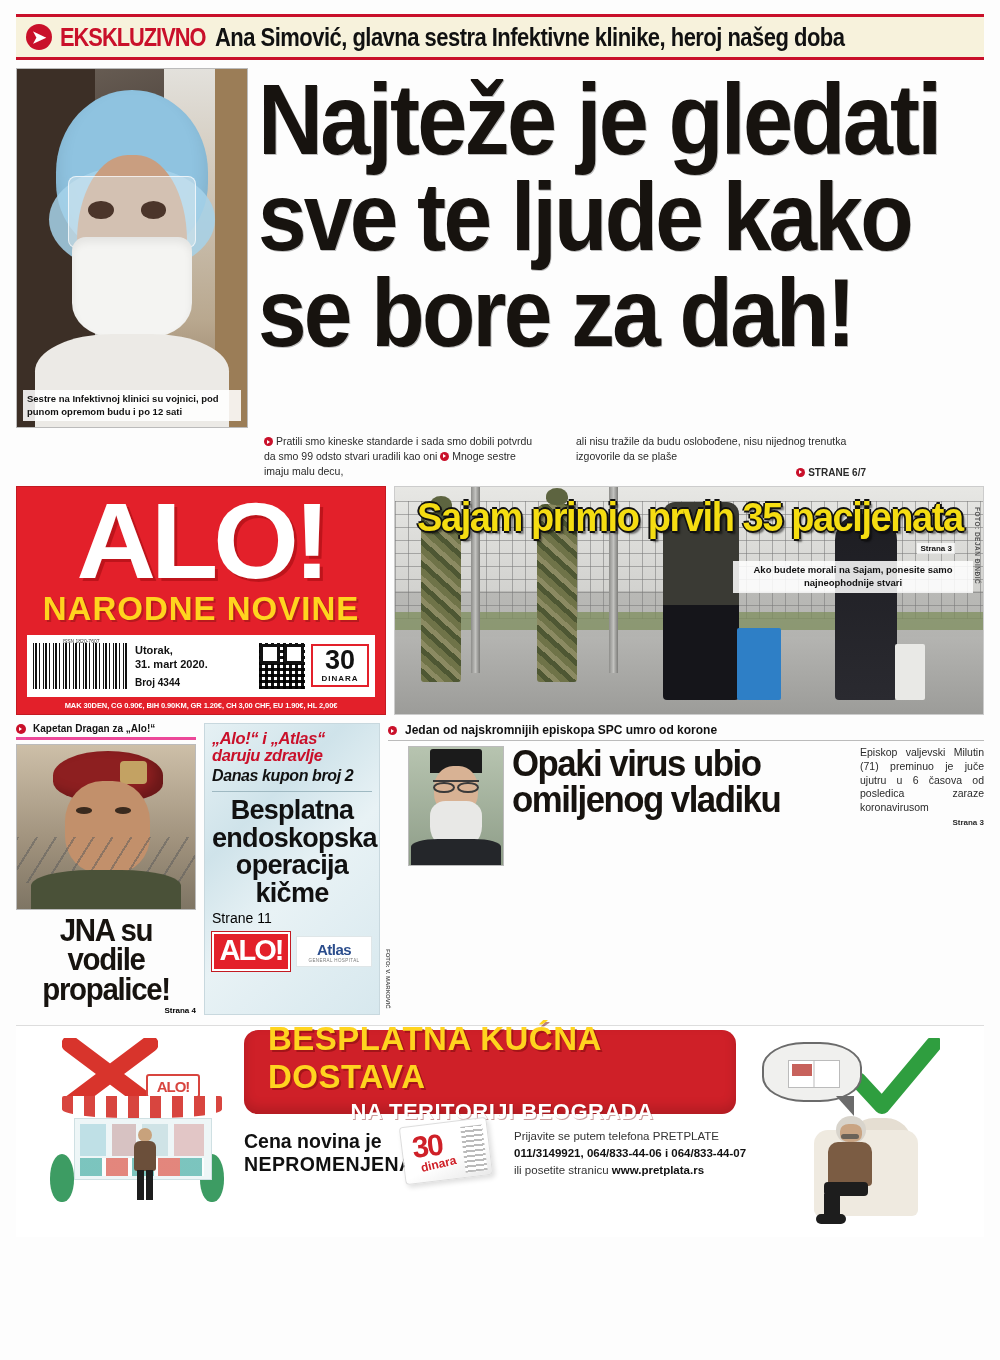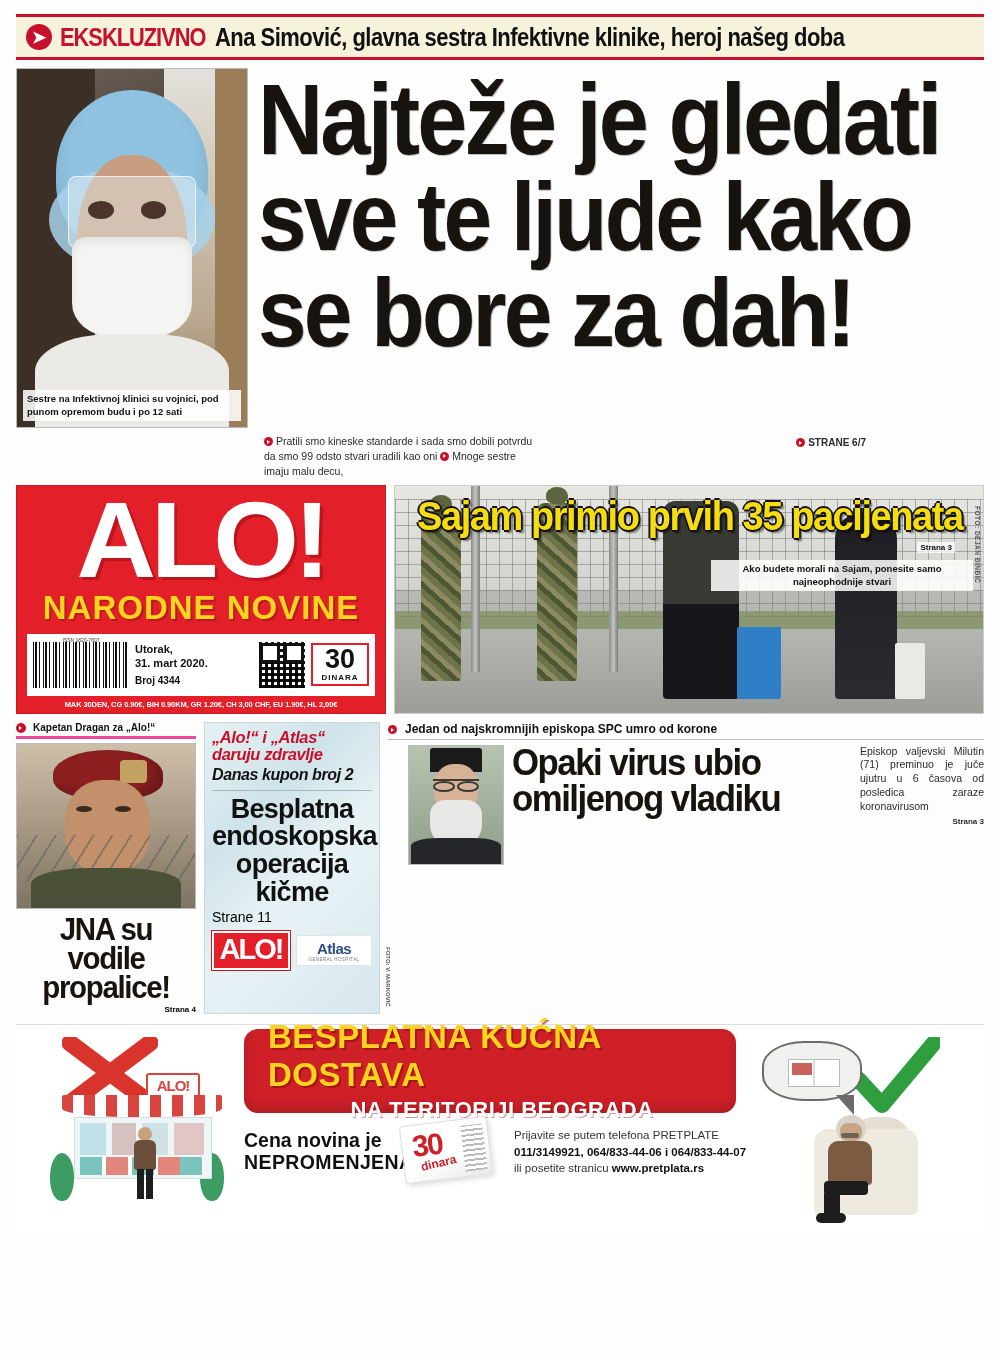--- a/index.html
+++ b/index.html
@@ -267,21 +267,21 @@
     transform: scaleX(0.95); transform-origin:left top;
     text-shadow: -2px 0 #111, 0 2px #111, 2px 0 #111, 0 -2px #111, 3px 3px 2px rgba(0,0,0,.5);
     white-space:nowrap;
   }
   .sajam-strana {
     position:absolute; right:28px; top:56px;
     font-size:8px; font-weight:bold; color:#111;
     background:rgba(255,255,255,.75); padding:1px 3px;
   }
   .sajam-cap {
-    position:absolute; right:10px; top:74px; width:262px;
+    position:absolute; right:10px; top:74px; width:240px;
     background:rgba(255,255,255,.86);
     font-size:9.5px; font-weight:bold; line-height:1.35; color:#111;
     padding:3px 5px; text-align:center;
   }
   .vcredit {
     position:absolute; right:2px; top:20px;
     font-size:6.5px; color:#555; font-weight:bold;
     writing-mode:vertical-rl; letter-spacing:.5px;
   }
 
@@ -585,20 +585,21 @@
       <div class="hl l3">se bore za dah!</div>
     </div>
   </div>
 
   <div class="subhead">
     <div class="col">
       <span class="dot"></span><span>Pratili smo kineske standarde i sada smo dobili potvrdu da smo 99 odsto stvari uradili kao oni</span>
       <span class="dot"></span><span>Mnoge sestre imaju malu decu,</span>
     </div>
     <div class="colb">
+      <span>ali nisu tražile da budu oslobođene, nisu nijednog trenutka izgovorile da se plaše</span>
       <div class="strane-ref">
         <span class="dot"></span><span>STRANE 6/7</span>
       </div>
     </div>
   </div>
 
   <div class="mid">
 
     <div class="masthead">
       <div class="alo-logo">ALO!</div>

